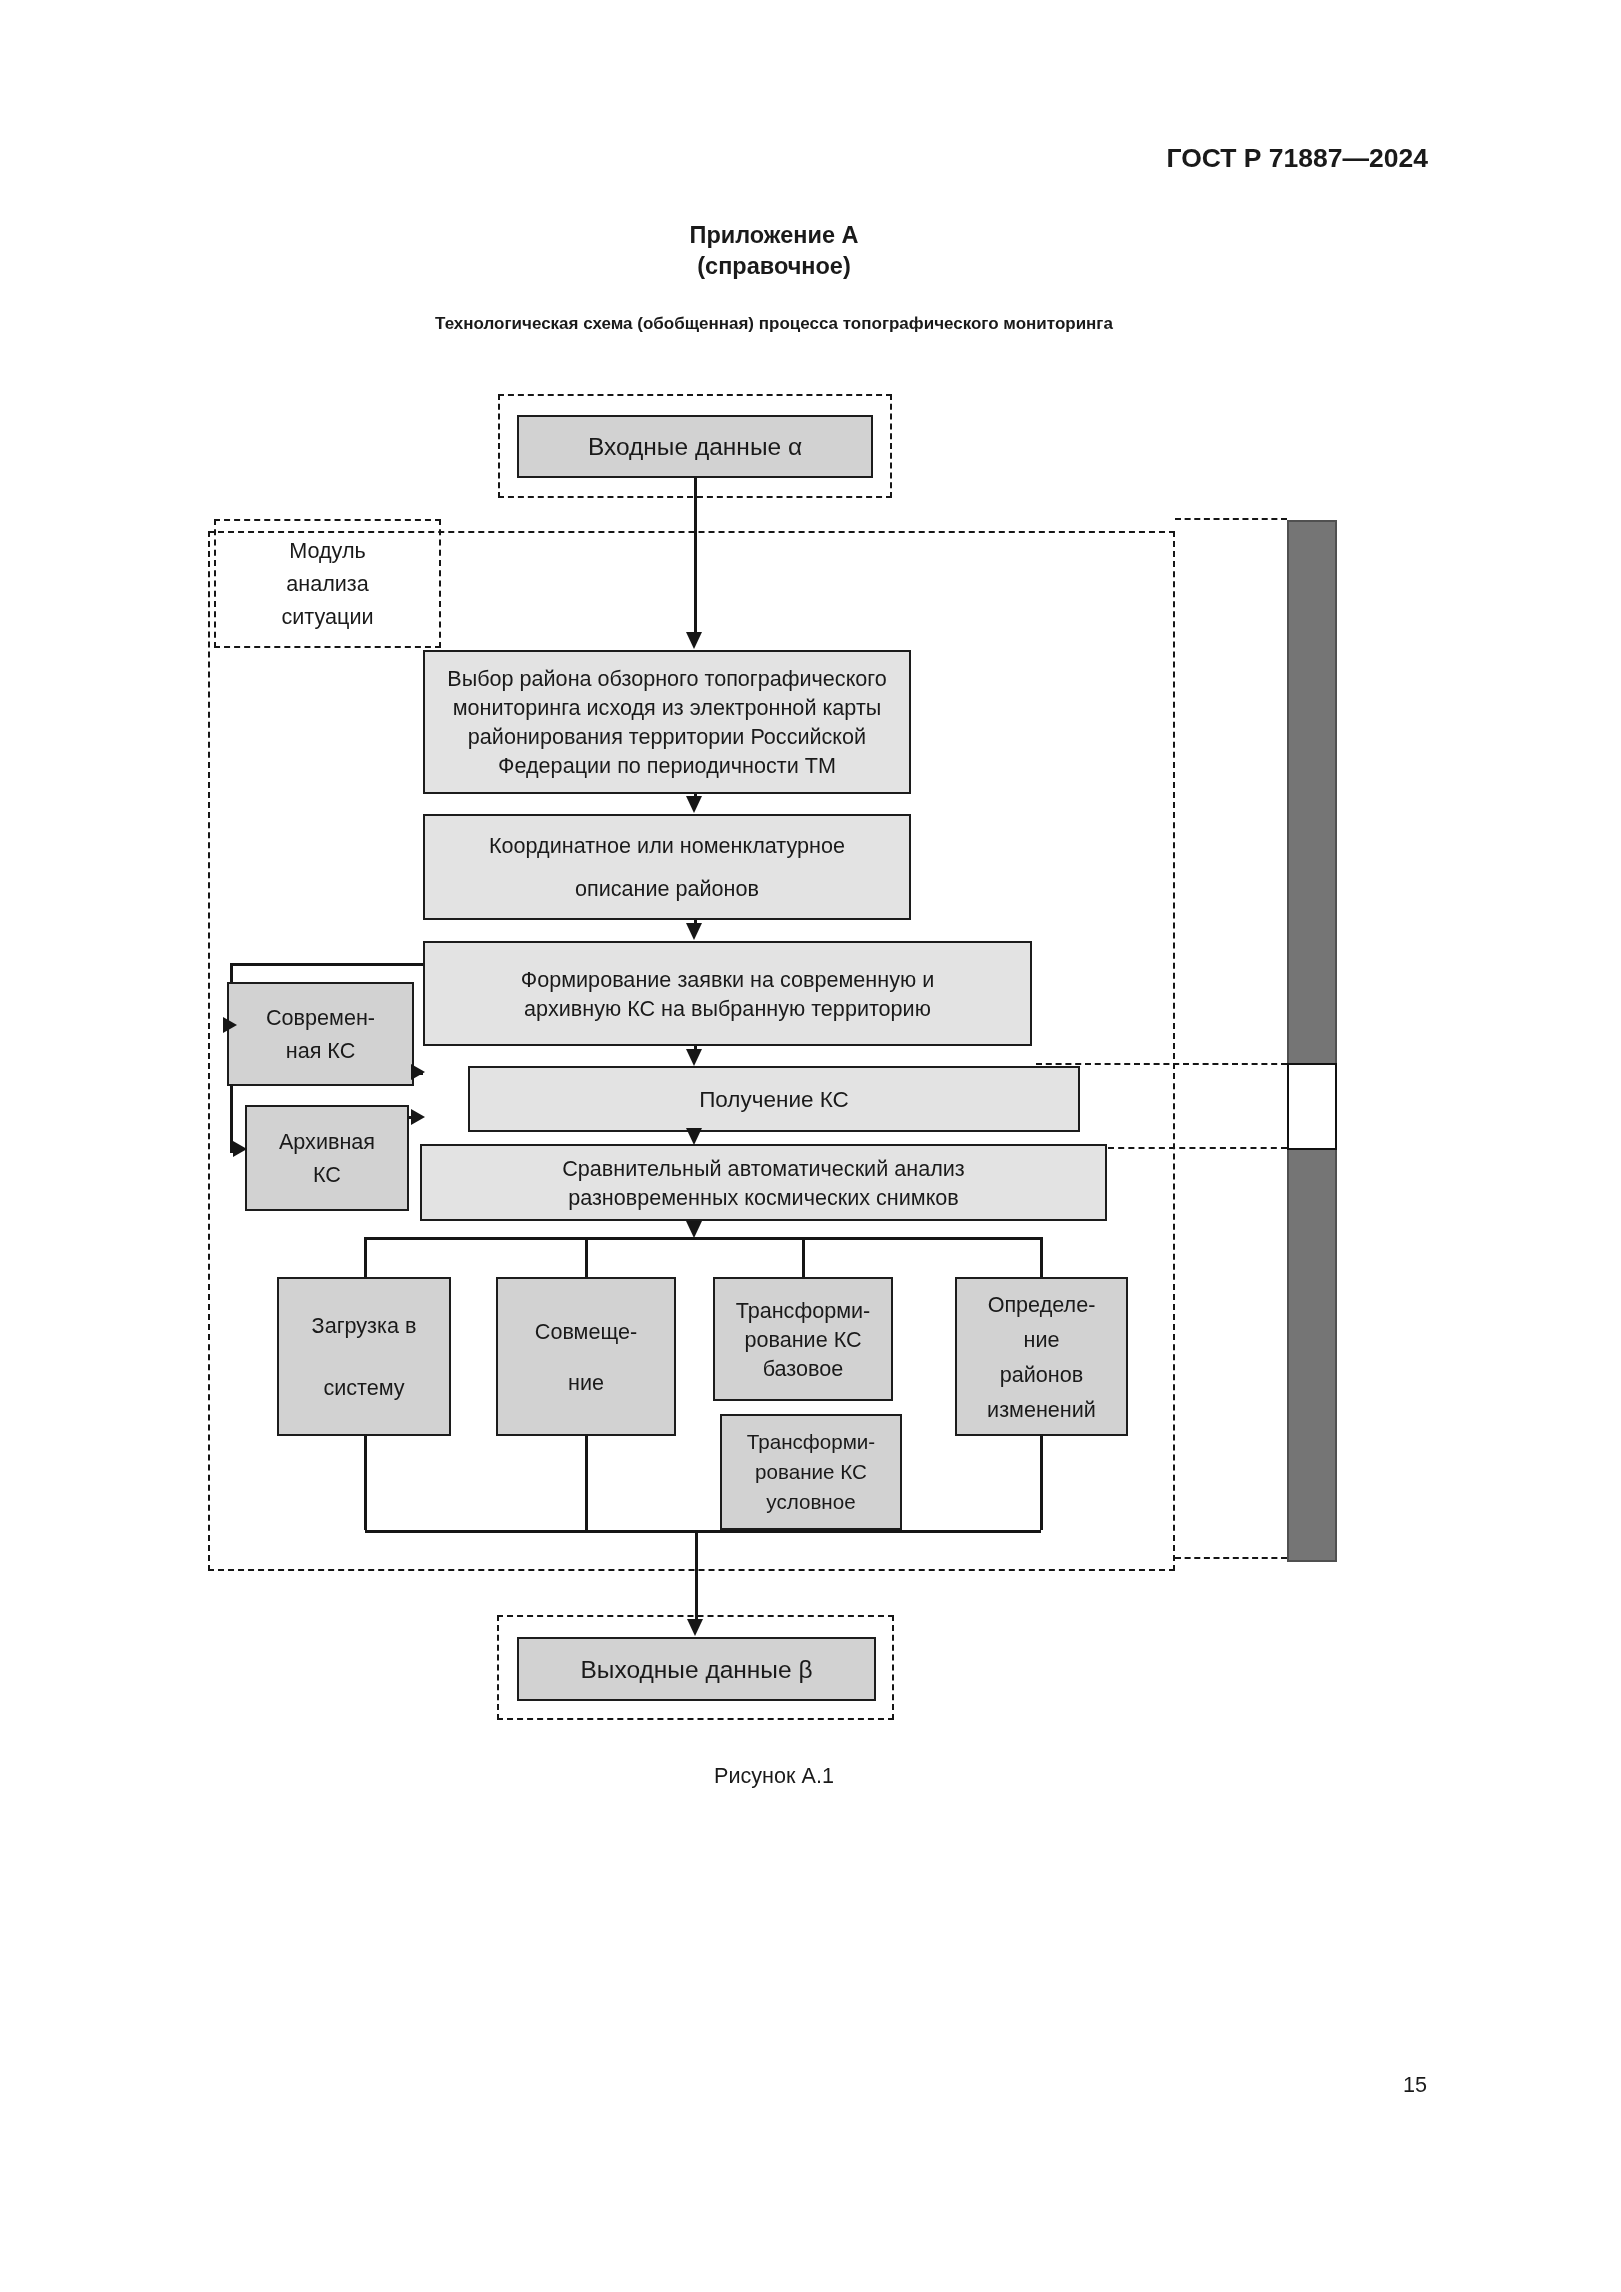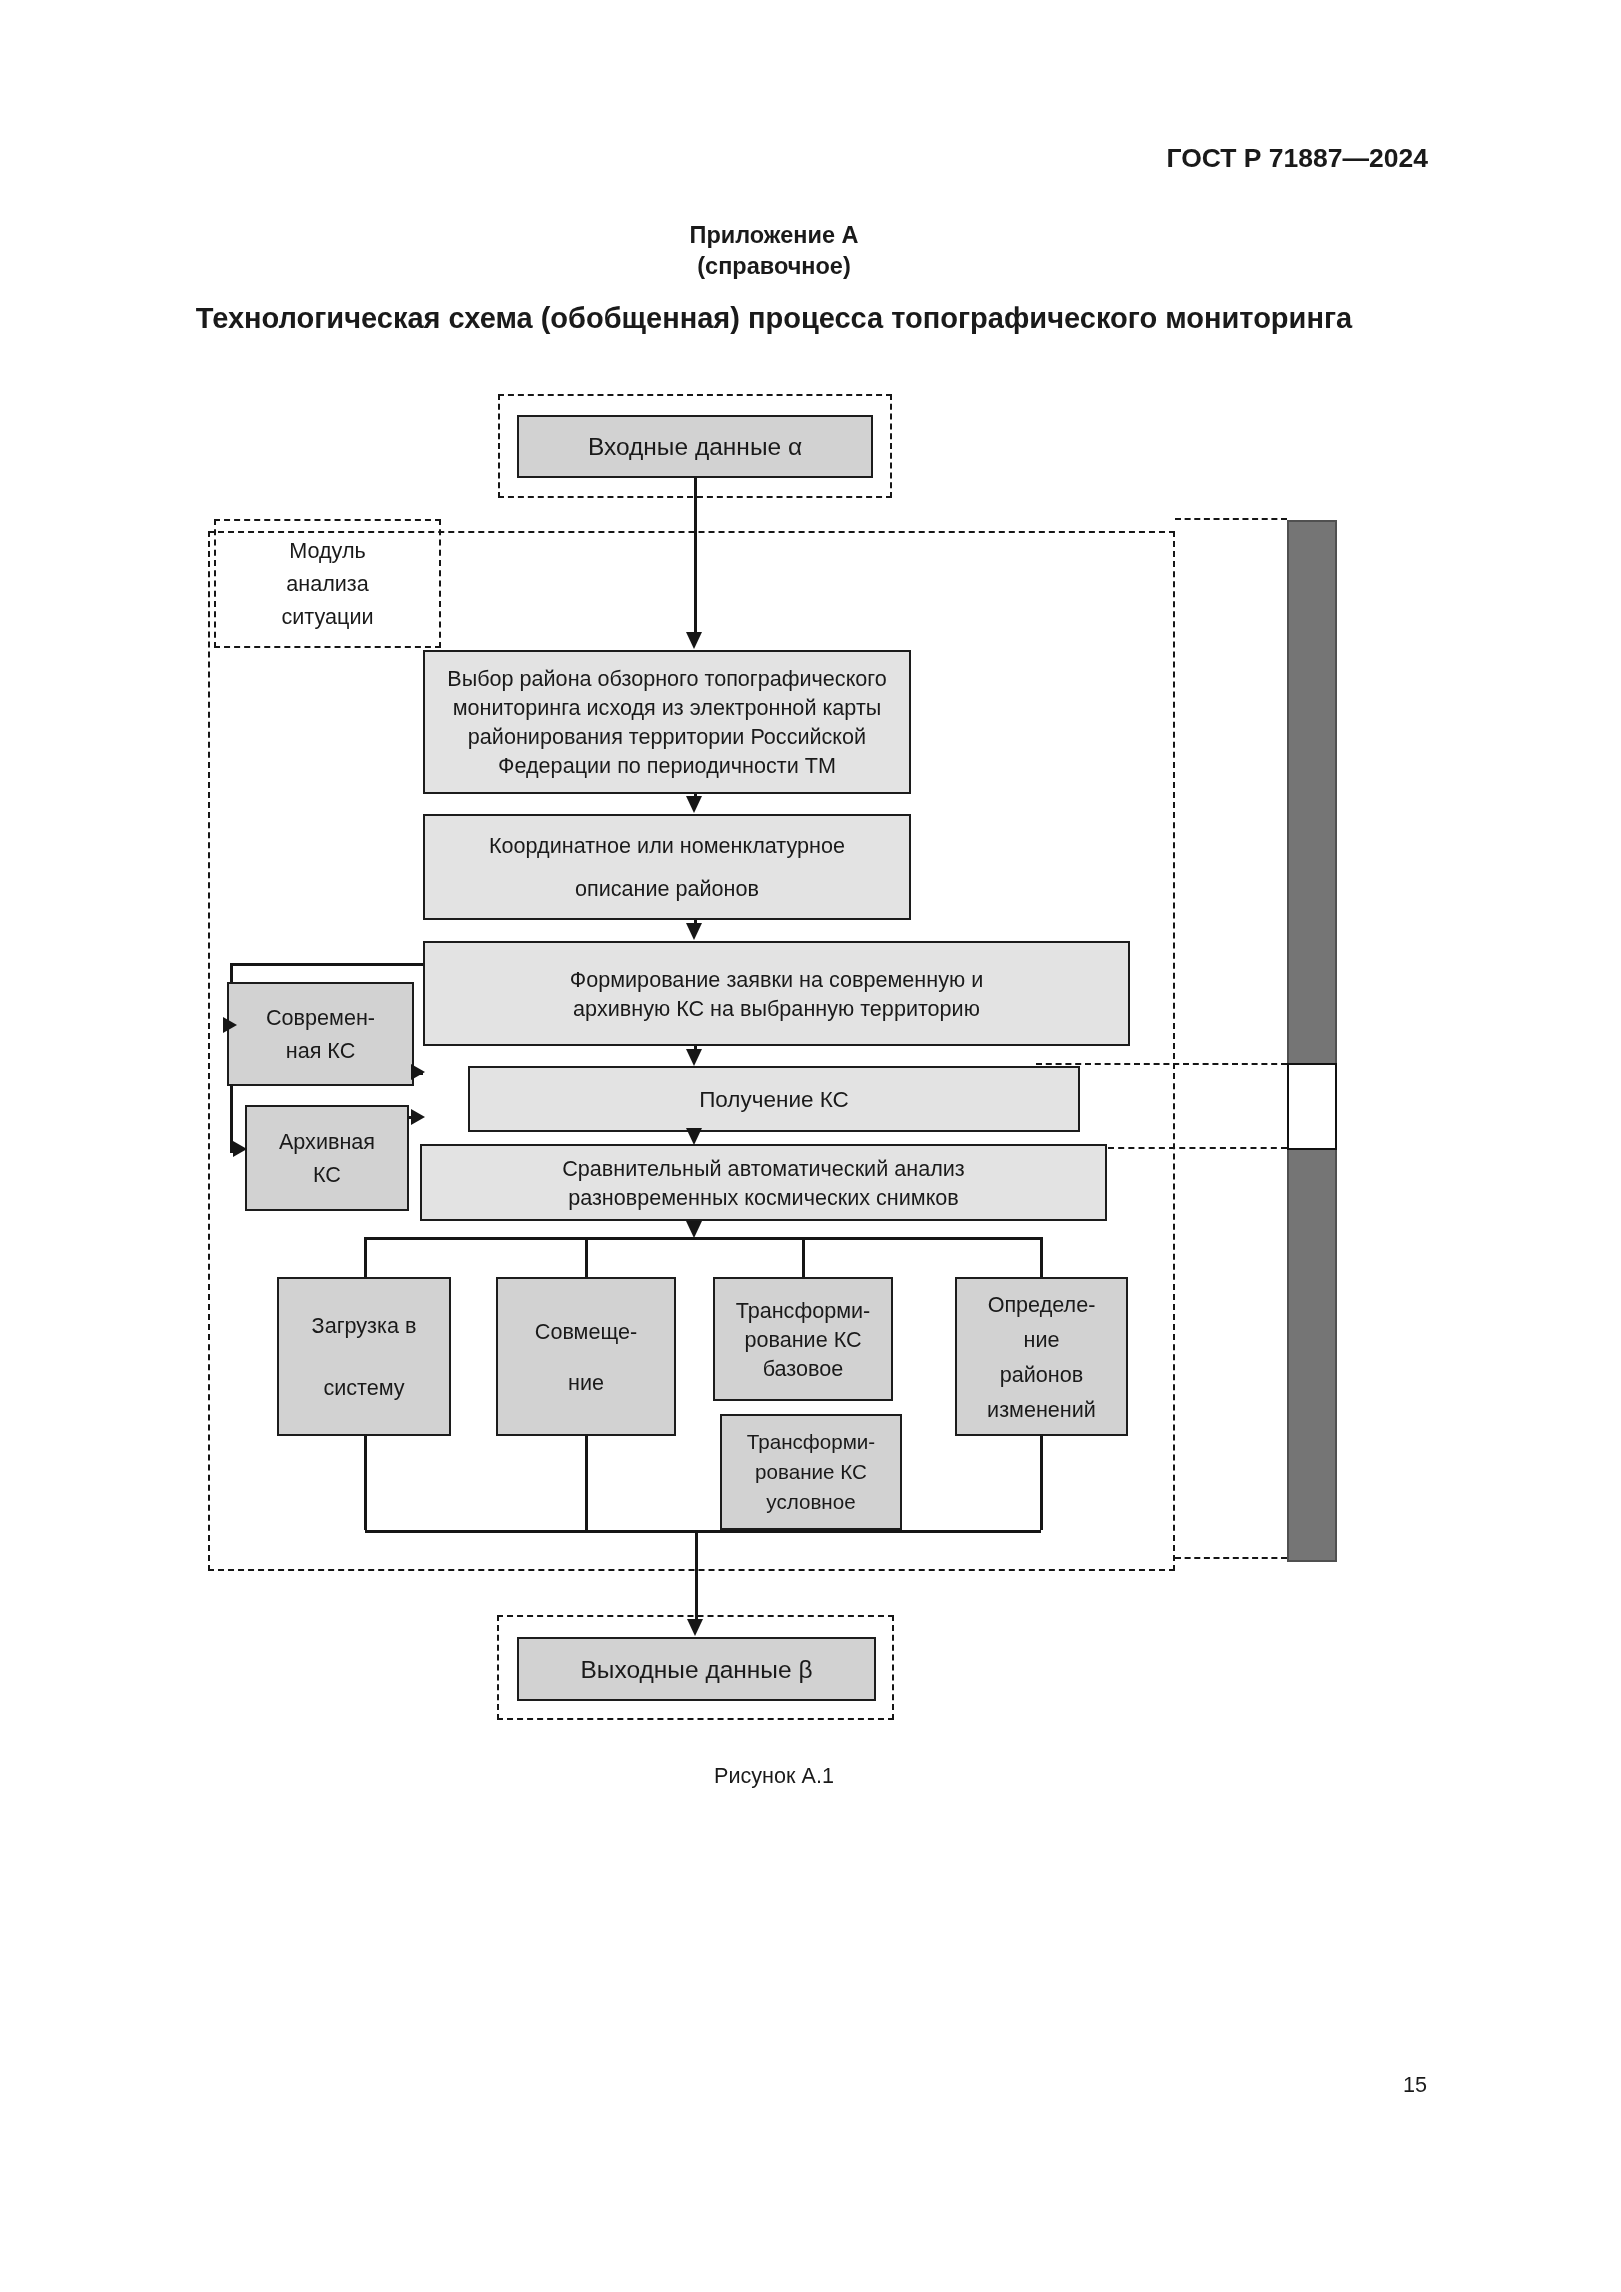--- a/index.html
+++ b/index.html
@@ -31,21 +31,21 @@
   .right{text-align:right;}
 </style>
 </head>
 <body>
 
 <div id="canvas">
 
   <div class="abs bold right" style="left:938px;top:143px;width:490px;font-size:26.5px;">ГОСТ Р 71887—2024</div>
   <div class="abs bold center" style="left:431px;top:222px;width:686px;font-size:23.5px;">Приложение А</div>
   <div class="abs bold center" style="left:431px;top:253px;width:686px;font-size:23.5px;">(справочное)</div>
-  <div class="abs bold center" style="left:137px;top:302px;width:1274px;font-size:29px;">Технологическая схема (обобщенная) процесса топографического мониторинга</div>
+  <div class="abs bold center" style="left:137px;top:314px;width:1274px;font-size:17px;">Технологическая схема (обобщенная) процесса топографического мониторинга</div>
   <div class="abs center t22" style="left:627px;top:1761px;width:294px;">Рисунок А.1</div>
   <div class="abs center t22" style="left:1366px;top:2070px;width:98px;">15</div>
 
   <div class="abs dashed" style="left:498px;top:394px;width:394px;height:104px;"></div>
   <div class="abs box dark t25" style="left:517px;top:415px;width:356px;height:63px;">
     <div>Входные данные α</div>
   </div>
 
   <div class="abs vline" style="left:694px;top:477px;height:157px;"></div>
   <div class="abs arrow-down" style="left:686px;top:632px;"></div>
@@ -69,21 +69,21 @@
   <div class="abs arrow-down" style="left:686px;top:796px;"></div>
 
   <div class="abs box light t22 evenly" style="left:423px;top:814px;width:488px;height:106px;">
     <div>Координатное или номенклатурное</div>
     <div>описание районов</div>
   </div>
 
   <div class="abs vline" style="left:694px;top:919px;height:5.9px;"></div>
   <div class="abs arrow-down" style="left:686px;top:923px;"></div>
 
-  <div class="abs box light t22" style="left:423px;top:941px;width:707px;height:105px;">
+  <div class="abs box light t22" style="left:423px;top:941px;width:609px;height:105px;">
     <div>Формирование заявки на современную и</div>
     <div>архивную КС на выбранную территорию</div>
   </div>
 
   <div class="abs vline" style="left:694px;top:1046px;height:5.9px;"></div>
   <div class="abs arrow-down" style="left:686px;top:1049px;"></div>
 
   <div class="abs box light t23" style="left:424px;top:1066px;width:612px;height:66px;margin-left:44px;">
     <div>Получение КС</div>
   </div>

